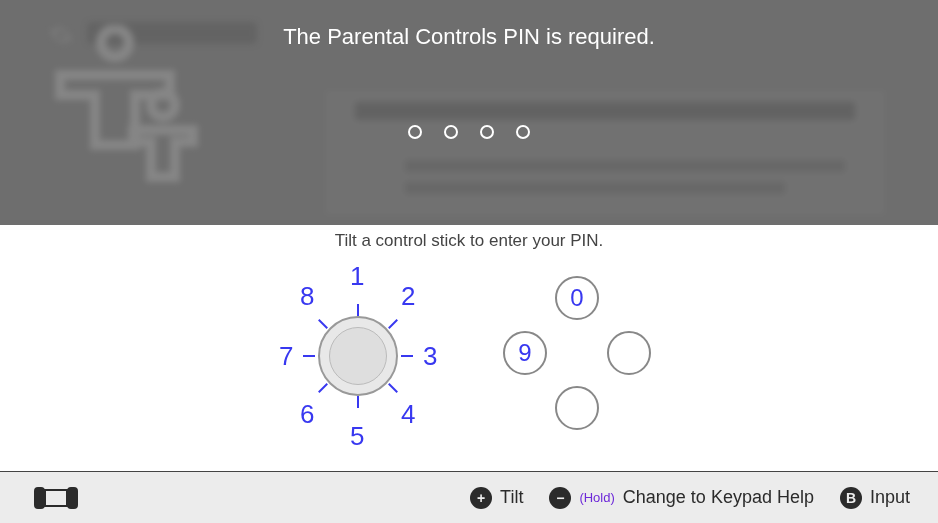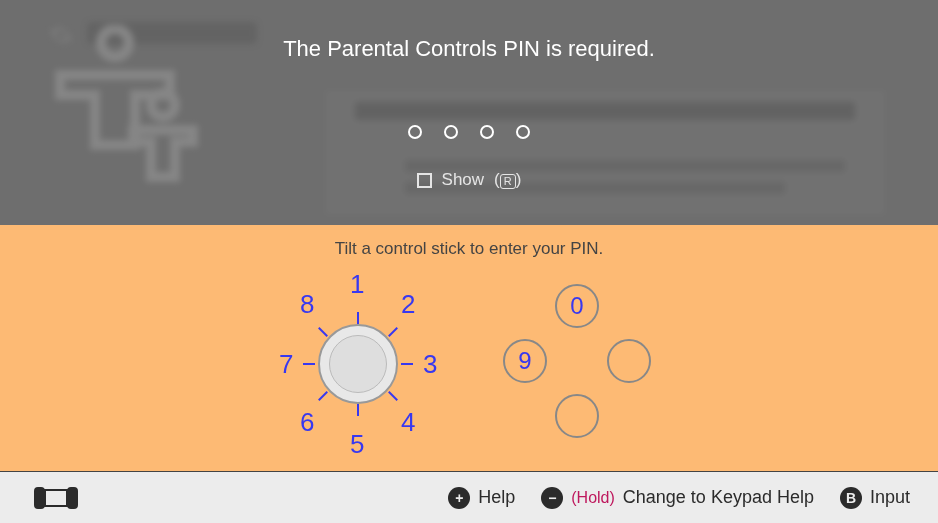--- a/index.html
+++ b/index.html
@@ -79,21 +79,21 @@
       left: 405px;
       top: 182px;
       width: 380px;
       height: 12px;
       background: rgba(0,0,0,0.2);
       border-radius: 3px;
     }
 
     .title {
       position: absolute;
-      top: 36px;
+      top: 24px;
       left: 0;
       right: 0;
       text-align: center;
       font-size: 22px;
       font-weight: 400;
       color: #fff;
     }
     .pin-dots {
       position: absolute;
       top: 125px;
@@ -133,22 +133,22 @@
       justify-content: center;
       border: 1.5px solid #e5e5e5;
       border-radius: 3px;
       padding: 0 3px;
       font-size: 11px;
       height: 15px;
       line-height: 1;
     }
 
     .middle-section {
-      background: #fdba74;
-      padding-top: 14px;
+      background: #ffffff;
+      padding-top: 6px;
       height: 246px;
       position: relative;
     }
     .instruction {
       text-align: center;
       font-size: 17px;
       color: #444;
     }
     .stick-area {
       position: relative;
@@ -255,22 +255,22 @@
       width: 44px;
       height: 22px;
       margin-right: auto;
     }
     .hint {
       display: flex;
       align-items: center;
       gap: 8px;
     }
     .hint .small {
-      font-size: 16px;
-      color: #be185d;
+      font-size: 13px;
+      color: #6d28d9;
     }
     .btn-circle {
       display: inline-flex;
       align-items: center;
       justify-content: center;
       width: 22px;
       height: 22px;
       border-radius: 50%;
       background: #2b2b2b;
       color: #ececec;
@@ -306,25 +306,20 @@
 
   <div class="title">The Parental Controls PIN is required.</div>
 
   <div class="pin-dots">
     <span class="pin-dot"></span>
     <span class="pin-dot"></span>
     <span class="pin-dot"></span>
     <span class="pin-dot"></span>
   </div>
 
-  <div class="show-row">
-    <span class="show-checkbox"></span>
-    <span>Show</span>
-    <span>(<span class="r-button">R</span>)</span>
-  </div>
 </div>
 
 <div class="middle-section">
   <div class="instruction">Tilt a control stick to enter your PIN.</div>
 
   <div class="stick-area">
     <div class="stick-left">
       <div class="stick-center"></div>
       <span class="tick t1"></span>
         <span class="tick t2"></span>
@@ -357,21 +352,21 @@
   <div class="controller-icon">
     <svg viewBox="0 0 44 22" fill="none" stroke="#2b2b2b" stroke-width="2">
       <rect x="1" y="1" width="9" height="20" rx="3" fill="#2b2b2b"></rect>
       <rect x="11" y="3" width="22" height="16"></rect>
       <rect x="34" y="1" width="9" height="20" rx="3" fill="#2b2b2b"></rect>
     </svg>
   </div>
 
   <div class="hint">
     <span class="btn-circle">+</span>
-    <span>Help</span>
+    <span>Tilt</span>
   </div>
 
   <div class="hint">
     <span class="btn-circle">−</span>
     <span class="small">(Hold)</span>
     <span>Change to Keypad Help</span>
   </div>
 
   <div class="hint">
     <span class="btn-circle">B</span>

